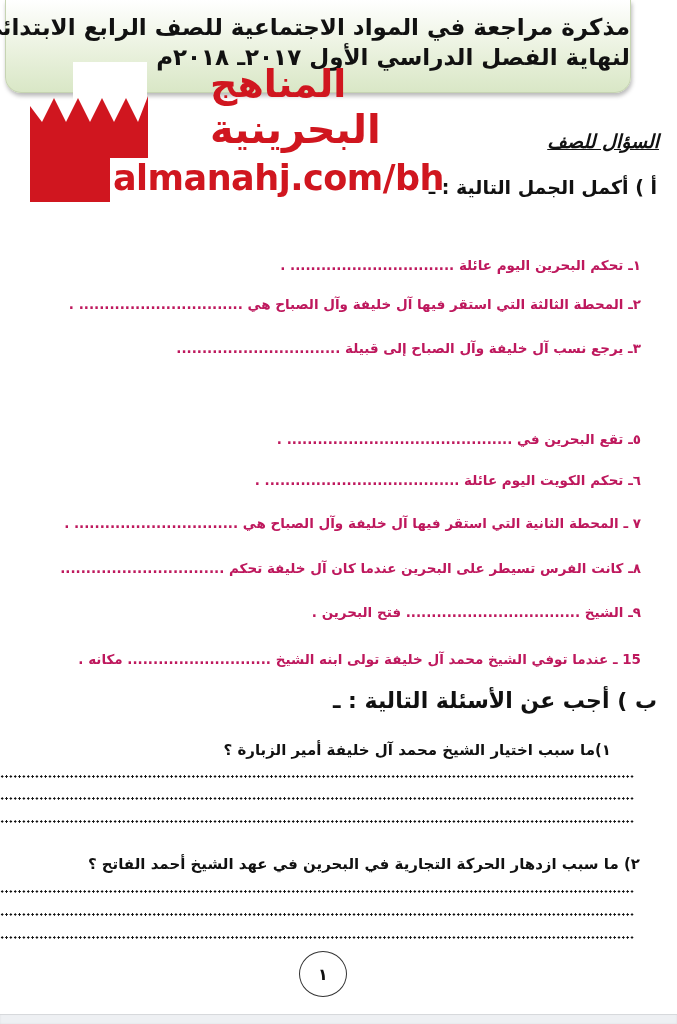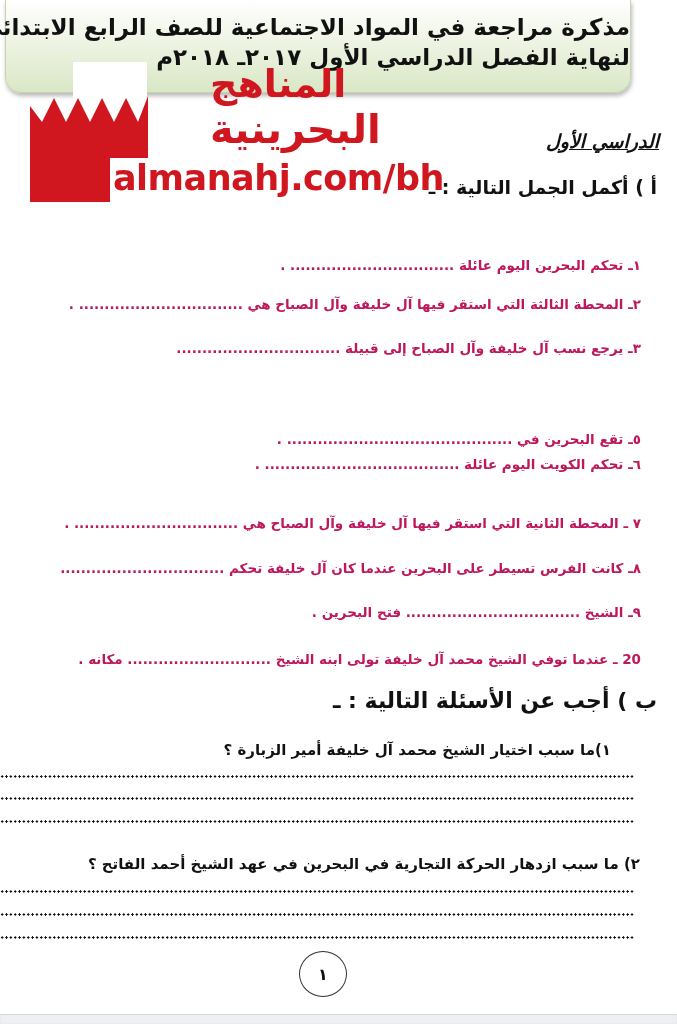--- a/index.html
+++ b/index.html
@@ -167,32 +167,32 @@
   </div>
 
   <div class="logo-white"></div>
   <svg class="logo-flag" viewBox="0 0 120 106" preserveAspectRatio="none">
     <path d="M0,10 L12,26 L24,2 L36,26 L48,2 L60,26 L72,2 L84,26 L96,2 L108,26 L118,0 L118,62 L80,62 L80,106 L0,106 Z" fill="#d0161f"></path>
   </svg>
   <div class="wm-text wm-manahej">المناهج</div>
   <div class="wm-text wm-bahrain">البحرينية</div>
   <div class="wm-url">almanahj.com/bh</div>
 
-  <div class="section-title">الدراسي الأول</div>
+  <div class="section-title">السؤال للصف</div>
   <div class="part-heading part-a">أ ) أكمل الجمل التالية : ـ</div>
 
   <div class="item" style="top:257px;">١ـ  تحكم البحرين اليوم عائلة ................................ .</div>
   <div class="item" style="top:296px;">٢ـ  المحطة الثالثة التي استقر فيها آل خليفة وآل الصباح هي ................................ .</div>
   <div class="item" style="top:340px;">٣ـ  يرجع نسب آل خليفة وآل الصباح إلى قبيلة ................................</div>
   <div class="item" style="top:431px;">٥ـ  تقع البحرين في ............................................ .</div>
-  <div class="item" style="top:456px;margin-left:44px;">٦ـ  تحكم الكويت اليوم عائلة ...................................... .</div>
+  <div class="item" style="top:472px;margin-left:44px;">٦ـ  تحكم الكويت اليوم عائلة ...................................... .</div>
   <div class="item" style="top:515px;margin-left:8px;">٧ ـ المحطة الثانية  التي استقر فيها آل خليفة وآل الصباح هي ................................ .</div>
   <div class="item" style="top:560px;">٨ـ كانت الفرس تسيطر على البحرين عندما كان آل خليفة تحكم  ................................</div>
   <div class="item" style="top:604px;">٩ـ   الشيخ  .................................. فتح البحرين  .</div>
-  <div class="item" style="top:651px;">20 ـ عندما توفي الشيخ محمد آل خليفة تولى ابنه الشيخ ............................ مكانه  .</div>
+  <div class="item" style="top:651px;">15 ـ عندما توفي الشيخ محمد آل خليفة تولى ابنه الشيخ ............................ مكانه  .</div>
 
   <div class="part-heading part-b">ب ) أجب عن الأسئلة التالية  : ـ</div>
 
   <div class="question q1">١)ما سبب اختيار الشيخ محمد آل خليفة أمير الزبارة   ؟</div>
   <div class="dotline" style="top:775px;"></div>
   <div class="dotline" style="top:797px;"></div>
   <div class="dotline" style="top:820px;"></div>
 
   <div class="question q2">٢) ما سبب ازدهار الحركة التجارية في البحرين في عهد الشيخ أحمد الفاتح  ؟</div>
   <div class="dotline" style="top:890px;"></div>

